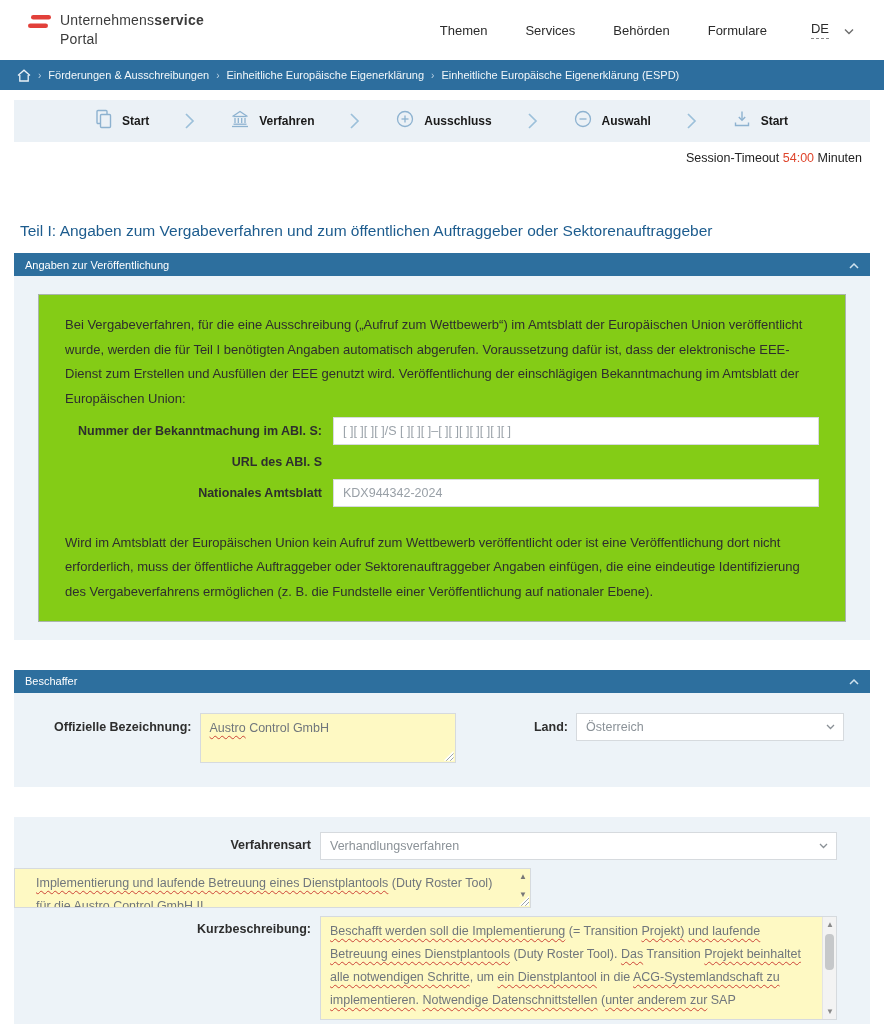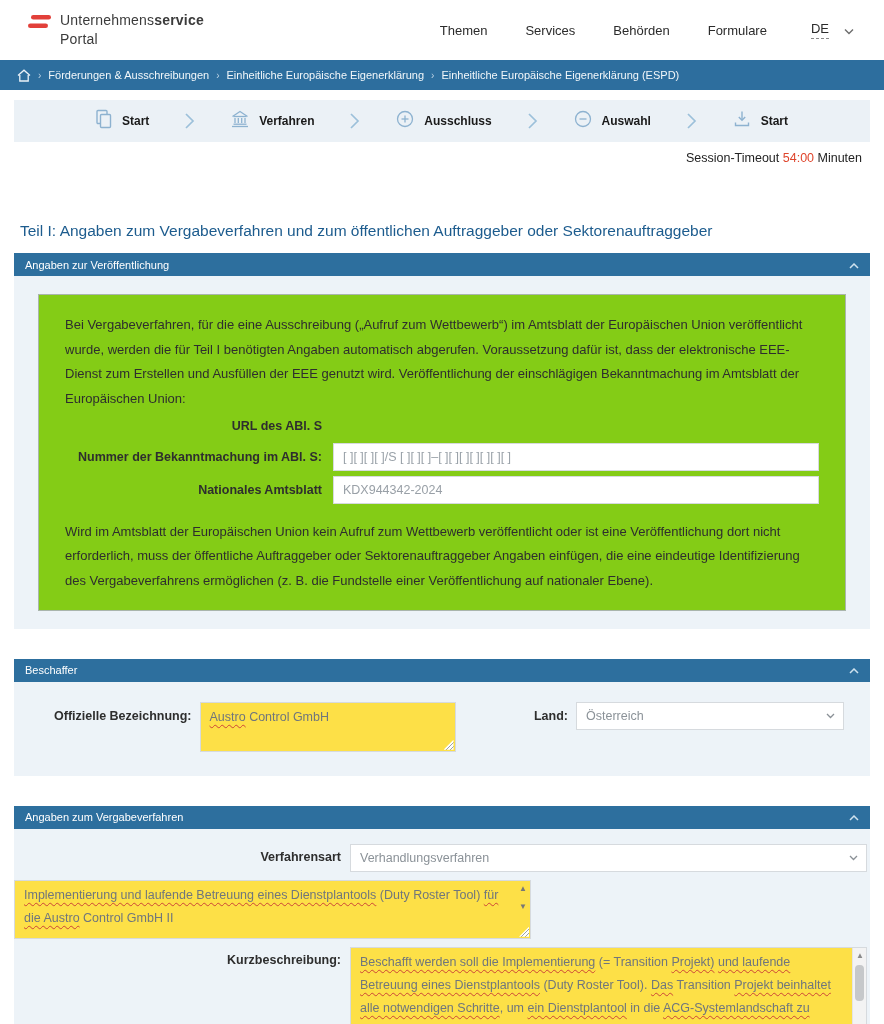--- a/index.html
+++ b/index.html
@@ -62,42 +62,42 @@
 
   
   .sec-body.buyer { display:flex; align-items:flex-start; padding:20px 26px 24px 40px; }
   .inline-lbl { font-weight:700; font-size:12.5px; color:#2e2e2e; line-height:28px; }
   .buyer-left { display:flex; gap:8px; }
   .buyer-right { display:flex; gap:8px; margin-left:auto; }
 
   
   .sec-body.proc { padding:15px 0 16px; }
   .prow { display:flex; align-items:flex-start; margin-bottom:8px; }
-  .prow .plabel { width:336px; text-align:right; padding-right:9px; font-weight:700;
+  .prow .plabel { width:306px; text-align:right; padding-right:9px; font-weight:700;
     font-size:12.5px; color:#2e2e2e; line-height:26px; flex:none; }
   .prow .pctrl { width:517px; flex:none; }
 
   
   .select { position:relative; background:#fff; border:1px solid #d6dade; height:28px;
     line-height:26px; padding:0 26px 0 9px; font-size:12.5px; color:#8b9298;
     cursor:pointer; white-space:nowrap; overflow:hidden; }
   .select .sel-chev { position:absolute; right:8px; top:50%; transform:translateY(-50%);
     display:flex; }
   .select.land { width:268px; }
 
   
-  .ta { position:relative; background:#fde047; border:1px solid #d6dade; overflow:hidden; }
+  .ta { position:relative; background:#fef9c3; border:1px solid #d6dade; overflow:hidden; }
   .ta-content { font-size:12.5px; color:#70767c; line-height:1.85; padding:3px 9px; }
   .sq { text-decoration:underline; text-decoration-style:wavy;
     text-decoration-color:#cc4437; text-decoration-thickness:1px; text-underline-offset:3px; }
   .resize-handle { position:absolute; right:1px; bottom:1px; width:10px; height:10px;
     clip-path:polygon(100% 0,100% 100%,0 100%);
     background:repeating-linear-gradient(135deg,#fff 0 2px,#9aa3a8 2px 3px); cursor:nwse-resize; }
   .ta-official { width:256px; height:50px; }
-  .ta-titel { height:59px; }
+  .ta-titel { height:40px;padding-left:12px; }
   .ta-titel .ta-content { padding-right:24px; }
   .ta-kurz { height:104px; }
   .ta-kurz .ta-content { padding-right:22px; }
   .mini-arrow { position:absolute; right:3px; font-size:8px; color:#777; line-height:8px;
     cursor:pointer; }
   .scrollbar { position:absolute; top:0; right:0; bottom:0; width:14px; background:#f3f3f3;
     border-left:1px solid #e4e4e4; }
   .scrollbar .arr { position:absolute; left:0; width:14px; text-align:center; font-size:8px;
     color:#8a8a8a; cursor:pointer; }
   .scrollbar .thumb { position:absolute; left:2px; width:9px; background:#c6c8ca;
@@ -239,32 +239,32 @@
     <span>Angaben zur Veröffentlichung</span>
     <span>
       <svg width="10" height="6" viewBox="0 0 10 6">
           <polyline points="1,5 5,1 9,5" fill="none" stroke="#cfe2ee" stroke-width="1.5"></polyline>
         </svg>
     </span>
   </div>
   <div class="sec-body pub">
     <div class="green-box">
       <p>Bei Vergabeverfahren, für die eine Ausschreibung („Aufruf zum Wettbewerb“) im Amtsblatt der Europäischen Union veröffentlicht wurde, werden die für Teil I benötigten Angaben automatisch abgerufen. Voraussetzung dafür ist, dass der elektronische EEE-Dienst zum Erstellen und Ausfüllen der EEE genutzt wird. Veröffentlichung der einschlägigen Bekanntmachung im Amtsblatt der Europäischen Union:</p>
-      <div class="frow url-row">
-        <label>URL des ABl. S</label>
-      </div>
       <div class="frow">
         <label>Nummer der Bekanntmachung im ABl. S:</label>
         <input type="text" placeholder="[ ][ ][ ][ ]/S [ ][ ][ ]–[ ][ ][ ][ ][ ][ ][ ]" style="">
       </div>
+      <div class="frow url-row">
+        <label>URL des ABl. S</label>
+      </div>
       <div class="frow">
         <label>Nationales Amtsblatt</label>
         <input type="text" value="KDX944342-2024" style="">
       </div>
-      <p style="margin-top:16px">Wird im Amtsblatt der Europäischen Union kein Aufruf zum Wettbewerb veröffentlicht oder ist eine Veröffentlichung dort nicht erforderlich, muss der öffentliche Auftraggeber oder Sektorenauftraggeber Angaben einfügen, die eine eindeutige Identifizierung des Vergabeverfahrens ermöglichen (z. B. die Fundstelle einer Veröffentlichung auf nationaler Ebene).</p>
+      <p style="margin-top:24px">Wird im Amtsblatt der Europäischen Union kein Aufruf zum Wettbewerb veröffentlicht oder ist eine Veröffentlichung dort nicht erforderlich, muss der öffentliche Auftraggeber oder Sektorenauftraggeber Angaben einfügen, die eine eindeutige Identifizierung des Vergabeverfahrens ermöglichen (z. B. die Fundstelle einer Veröffentlichung auf nationaler Ebene).</p>
     </div>
   </div>
 </section>
 
 <section>
   <div class="sec-head">
     <span>Beschaffer</span>
     <span>
       <svg width="10" height="6" viewBox="0 0 10 6">
           <polyline points="1,5 5,1 9,5" fill="none" stroke="#cfe2ee" stroke-width="1.5"></polyline>
@@ -287,28 +287,20 @@
           <svg width="9" height="6" viewBox="0 0 9 6">
               <polyline points="1,1 4.5,4.5 8,1" fill="none" stroke="#8a9096" stroke-width="1.3"></polyline>
             </svg>
         </span>
       </div>
     </div>
   </div>
 </section>
 
 <section>
-  <div class="sec-head">
-    <span>Angaben zum Vergabeverfahren</span>
-    <span>
-      <svg width="10" height="6" viewBox="0 0 10 6">
-          <polyline points="1,5 5,1 9,5" fill="none" stroke="#cfe2ee" stroke-width="1.5"></polyline>
-        </svg>
-    </span>
-  </div>
   <div class="sec-body proc">
 
     <div class="prow">
       <span class="plabel">Verfahrensart</span>
       <div class="pctrl">
         <div class="select">
           <span>Verhandlungsverfahren</span>
           <span class="sel-chev">
             <svg width="9" height="6" viewBox="0 0 9 6">
                 <polyline points="1,1 4.5,4.5 8,1" fill="none" stroke="#8a9096" stroke-width="1.3"></polyline>

